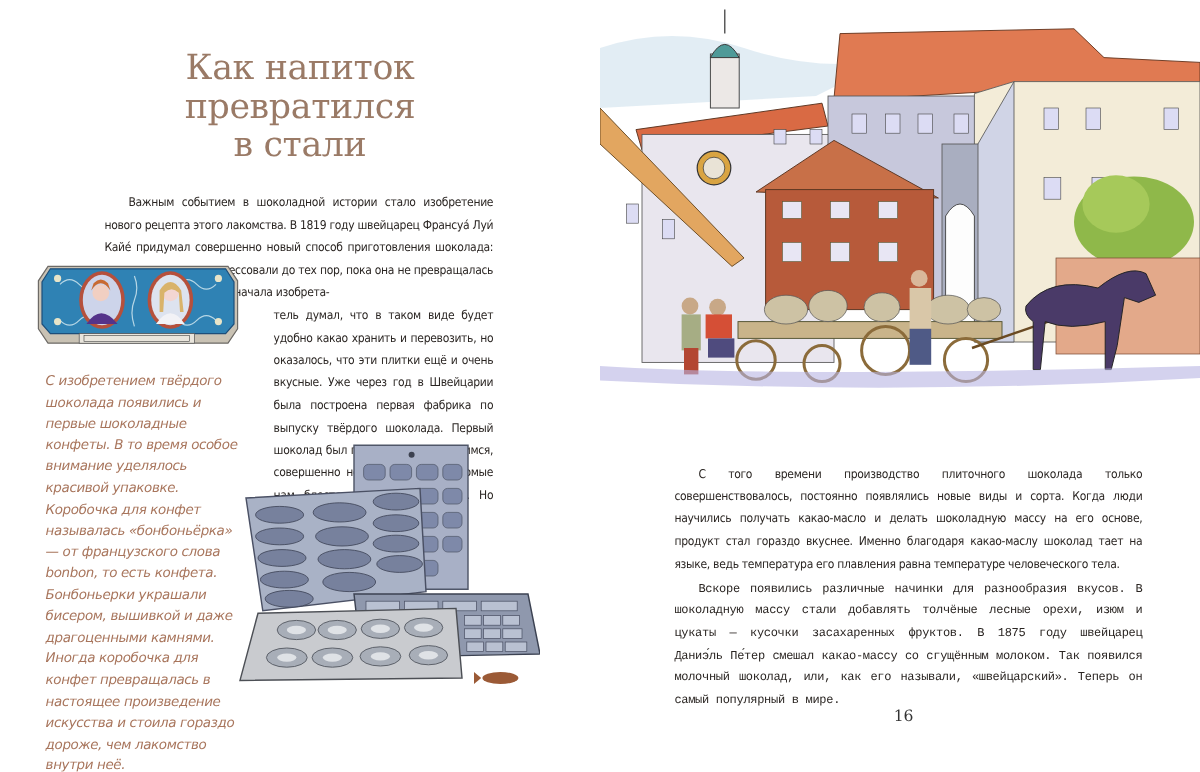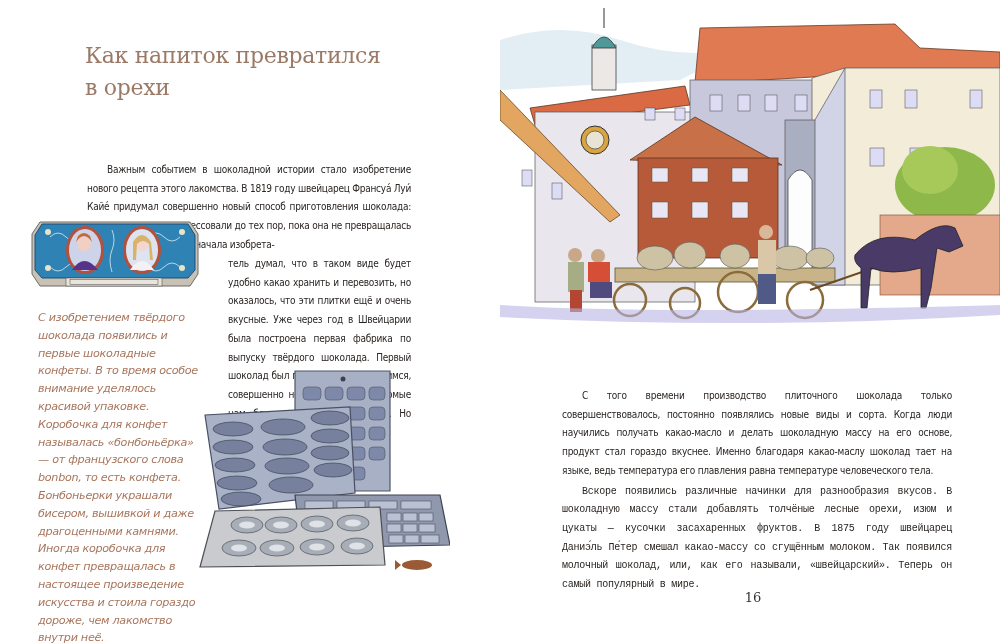--- a/index.html
+++ b/index.html
@@ -5,22 +5,22 @@
   html, body { margin: 0; padding: 0; }
   body {
     width: 1000px; height: 643px; background: #ffffff; position: relative; overflow: hidden;
     font-family: "DejaVu Sans", sans-serif; color: #2a2522;
   }
   .page { position: absolute; top: 0; height: 643px; }
   .page-left { left: 0; width: 500px; }
   .page-right { left: 500px; width: 500px; }
 
   .title {
-    position: absolute; left: 85px; top: 40px; width: 330px; text-align: left;
-    font-family: "DejaVu Serif", serif; font-size: 22px; line-height: 32px;
+    position: absolute; left: 85px; top: 40px; width: 330px; text-align: center;
+    font-family: "DejaVu Serif", serif; font-size: 29px; line-height: 32px;
     color: #9a7a66; margin: 0; font-weight: normal; letter-spacing: -0.3px;
   }
   .body-text {
     font-family: "DejaVu Sans Condensed", "DejaVu Sans", sans-serif;
     font-size: 10px; line-height: 18.7px; text-align: justify; color: #2a2522;
     letter-spacing: -0.25px;
     margin-top: 44px;
   }
   .body-text p { margin: 0; text-indent: 20px; }
   .col1 { position: absolute; left: 87px; top: 117px; width: 324px; }
@@ -43,21 +43,21 @@
     position: absolute; left: 238px; top: 590px; width: 30px; text-align: center;
     font-family: "DejaVu Serif", serif; font-size: 13px; color: #333;
   }
 </style>
 </head>
 <body>
 
 <div class="page page-left">
   <h1 class="title">
     <span>Как напиток превратился</span><br>
-    <span>в орехи</span>
+    <span>в стали</span>
   </h1>
 
   <div class="body-text col1">
     <p>Важным событием в шоколадной истории стало изобретение нового рецепта этого лакомства. В 1819 году швейцарец Франсуа́ Луи́ Кайе́ придумал совершенно новый способ приготовления шоколада: густую какао-массу прессовали до тех пор, пока она не превращалась в аккуратные плитки. Сначала изобрета-</p>
   </div>
   <div class="body-text col1b">
     <p>тель думал, что в таком виде будет удобно какао хранить и перевозить, но оказалось, что эти плитки ещё и очень вкусные. Уже через год в Швейцарии была построена первая фабрика по выпуску твёрдого шоколада. Первый шоколад был пористым и крошащимся, совершенно не похожим на знакомые нам блестящие гладкие плитки. Но надо же было с чего-то начинать!</p>
   </div>
 
   <svg class="bonbonniere" viewBox="0 0 170 80">

